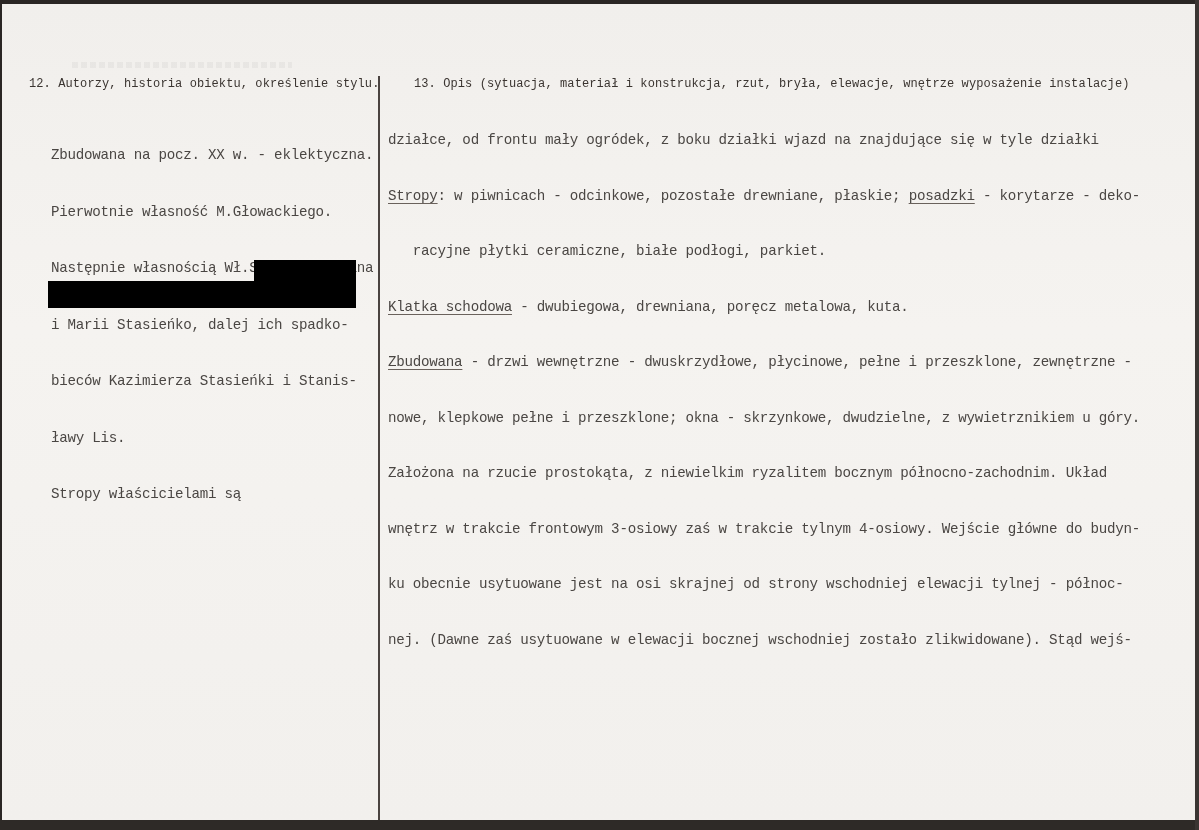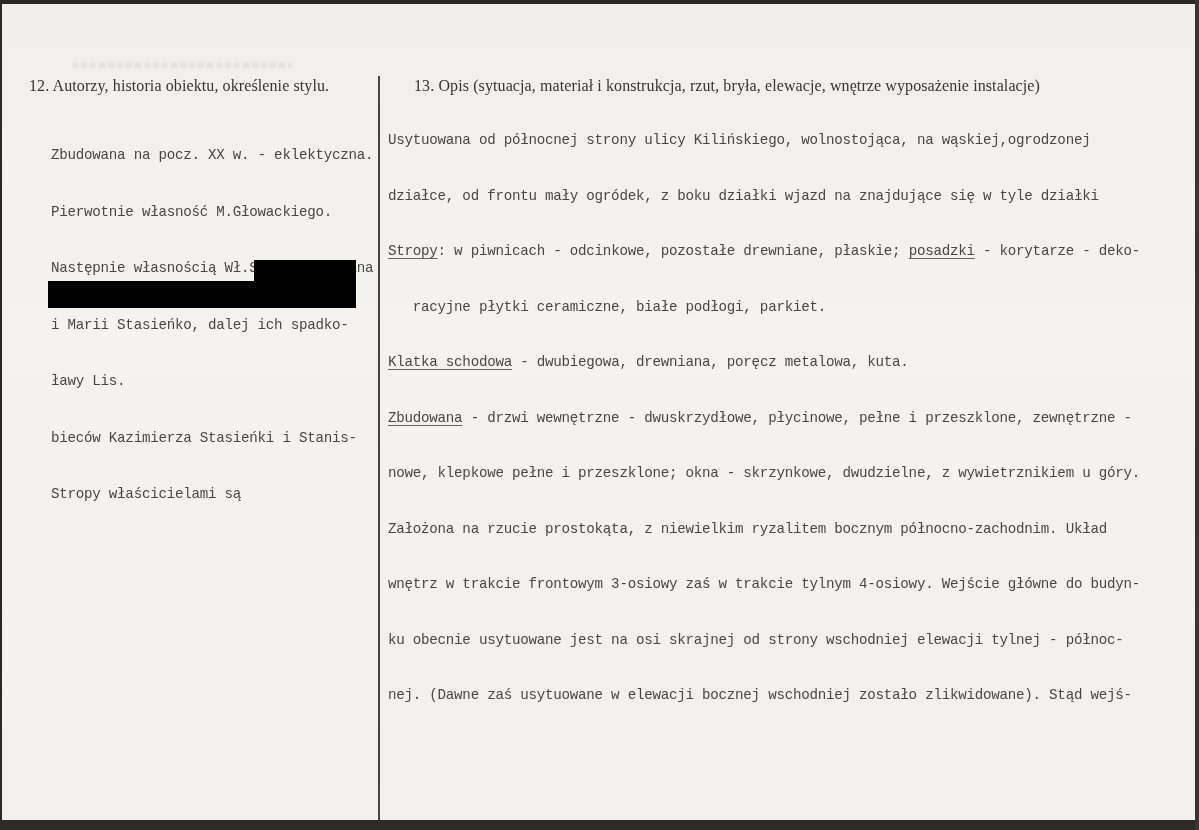--- a/index.html
+++ b/index.html
@@ -31,22 +31,22 @@
     .right-edge {
       position: absolute;
       left: 1195px;
       top: 0;
       width: 4px;
       height: 830px;
       background: #3a3532;
     }
     .section-heading {
       position: absolute;
-      font-family: Liberation Serif, serif;
-      font-size: 16px;
+      font-family: Liberation Mono, monospace;
+      font-size: 12px;
       color: #3a3430;
       letter-spacing: 0.1px;
       white-space: nowrap;
     }
     .h12 { left: 27px; top: 73px; }
     .h13 { left: 412px; top: 73px; }
     .divider {
       position: absolute;
       left: 376px;
       top: 72px;
@@ -119,29 +119,28 @@
   <div class="section-heading h12">12. Autorzy, historia obiektu, określenie stylu.</div>
   <div class="section-heading h13">13. Opis (sytuacja, materiał i konstrukcja, rzut, bryła, elewacje, wnętrze wyposażenie instalacje)</div>
 
   <div class="divider"></div>
 
   <div class="left-col typed">
     <div class="line">Zbudowana na pocz. XX w. - eklektyczna.</div>
     <div class="line">Pierwotnie własność M.Głowackiego.</div>
     <div class="line">Następnie własnością Wł.Stasieńki, Jana</div>
     <div class="line">i Marii Stasieńko, dalej ich spadko-</div>
+    <div class="line">bieców Kazimierza Stasieńki i Stanis-</div>
     <div class="line">ławy Lis.</div>
-    <div class="line">bieców Kazimierza Stasieńki i Stanis-</div>
     <div class="line">Stropy właścicielami są</div>
   </div>
   <div class="redact-inline"></div>
   <div class="redact-block"></div>
 
   <div class="right-col typed">
-    <div class="line">Usytuowana od północnej strony ulicy Kilińskiego, wolnostojąca, na wąskiej,ogrodzonej</div>
     <div class="line">działce, od frontu mały ogródek, z boku działki wjazd na znajdujące się w tyle działki</div>
     <div class="line"><span class="ul">Stropy</span><span>: w piwnicach - odcinkowe, pozostałe drewniane, płaskie; </span><span class="ul">posadzki</span><span> - korytarze - deko-</span></div>
     <div class="line">   racyjne płytki ceramiczne, białe podłogi, parkiet.</div>
     <div class="line"><span class="ul">Klatka schodowa</span><span> - dwubiegowa, drewniana, poręcz metalowa, kuta.</span></div>
     <div class="line"><span class="ul">Zbudowana</span><span> - drzwi wewnętrzne - dwuskrzydłowe, płycinowe, pełne i przeszklone, zewnętrzne -</span></div>
     <div class="line">nowe, klepkowe pełne i przeszklone; okna - skrzynkowe, dwudzielne, z wywietrznikiem u góry.</div>
     <div class="line">Założona na rzucie prostokąta, z niewielkim ryzalitem bocznym północno-zachodnim. Układ</div>
     <div class="line">wnętrz w trakcie frontowym 3-osiowy zaś w trakcie tylnym 4-osiowy. Wejście główne do budyn-</div>
     <div class="line">ku obecnie usytuowane jest na osi skrajnej od strony wschodniej elewacji tylnej - północ-</div>
     <div class="line">nej. (Dawne zaś usytuowane w elewacji bocznej wschodniej zostało zlikwidowane). Stąd wejś-</div>

